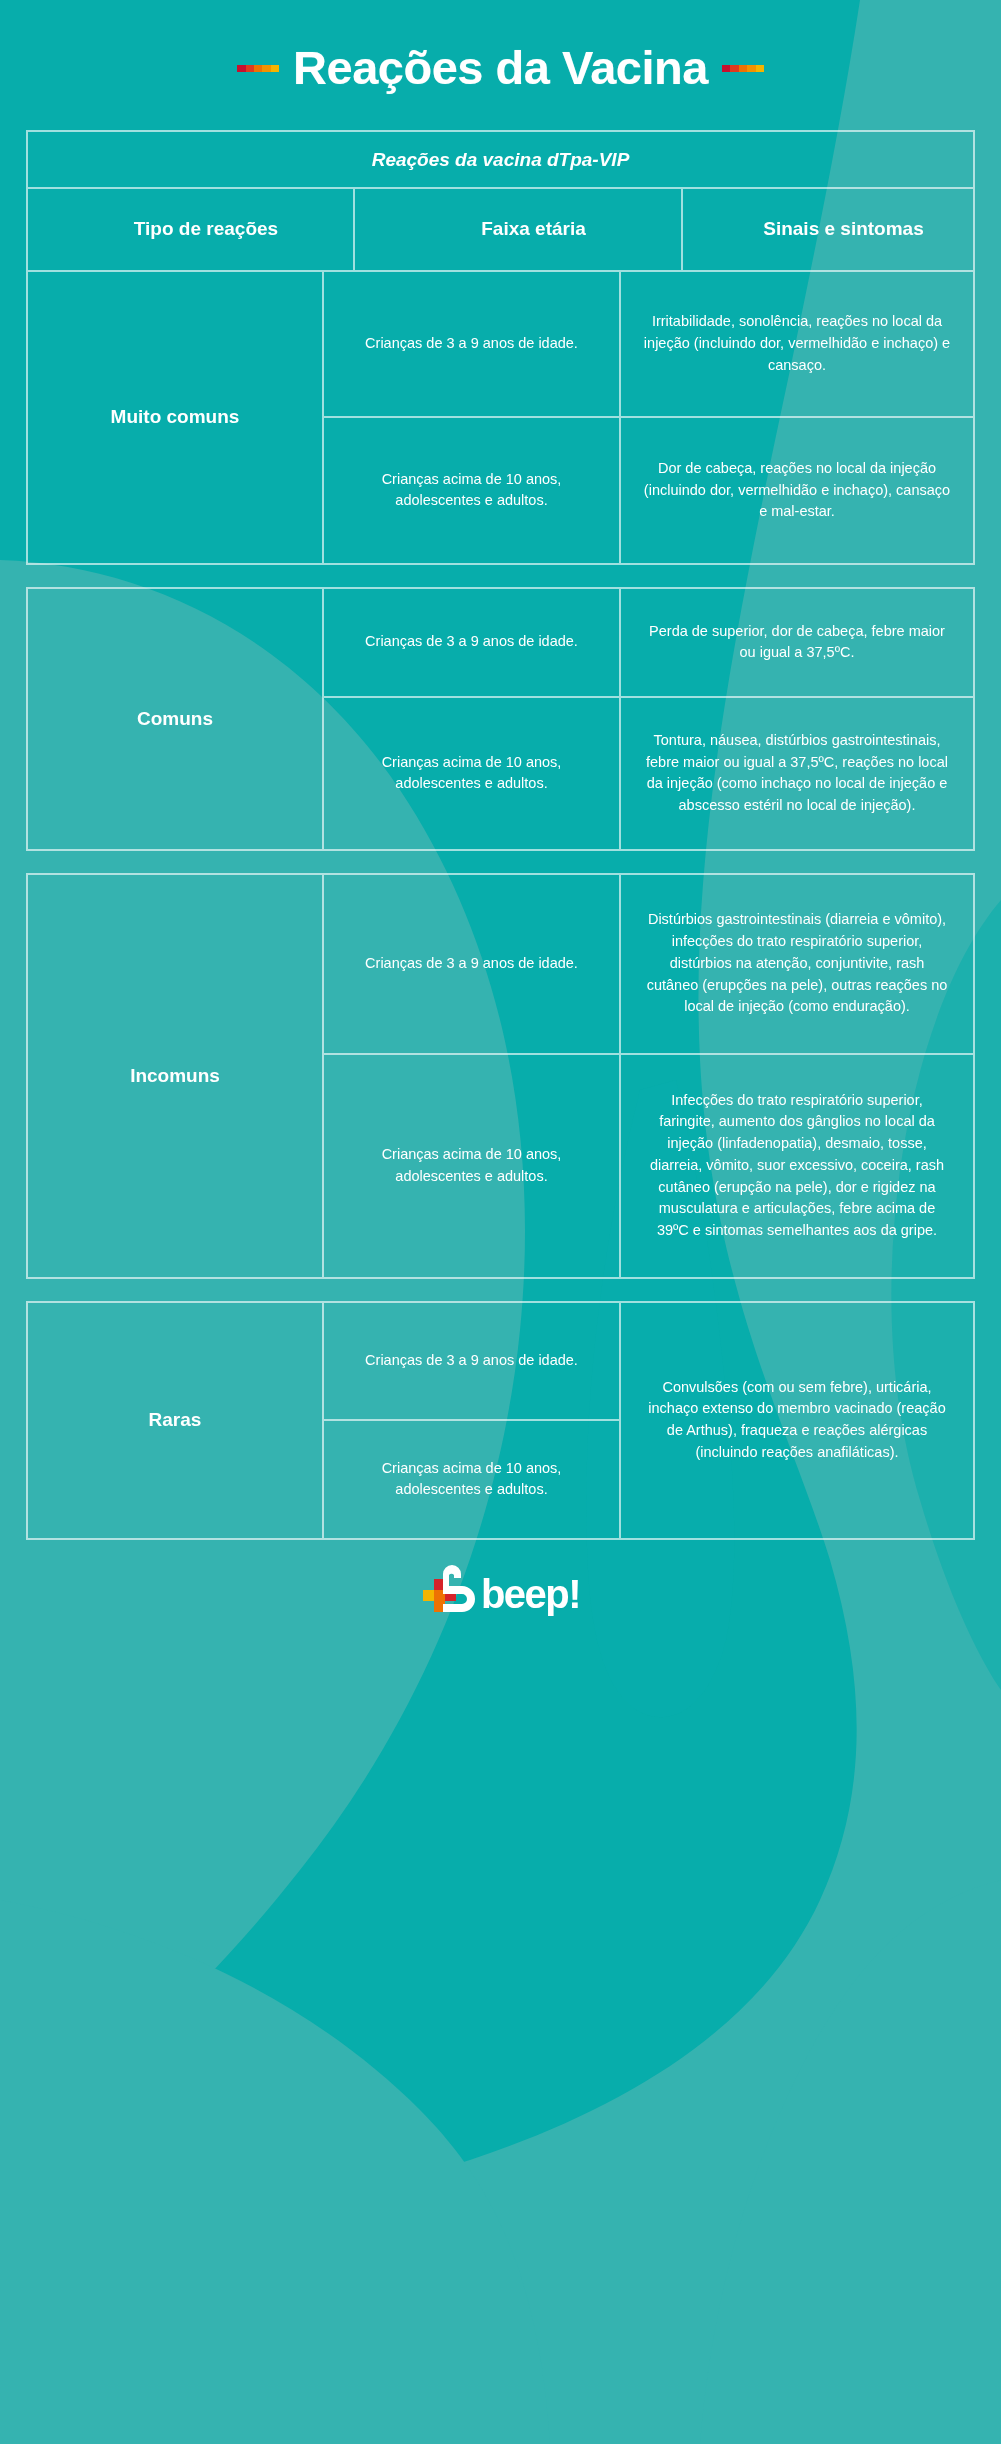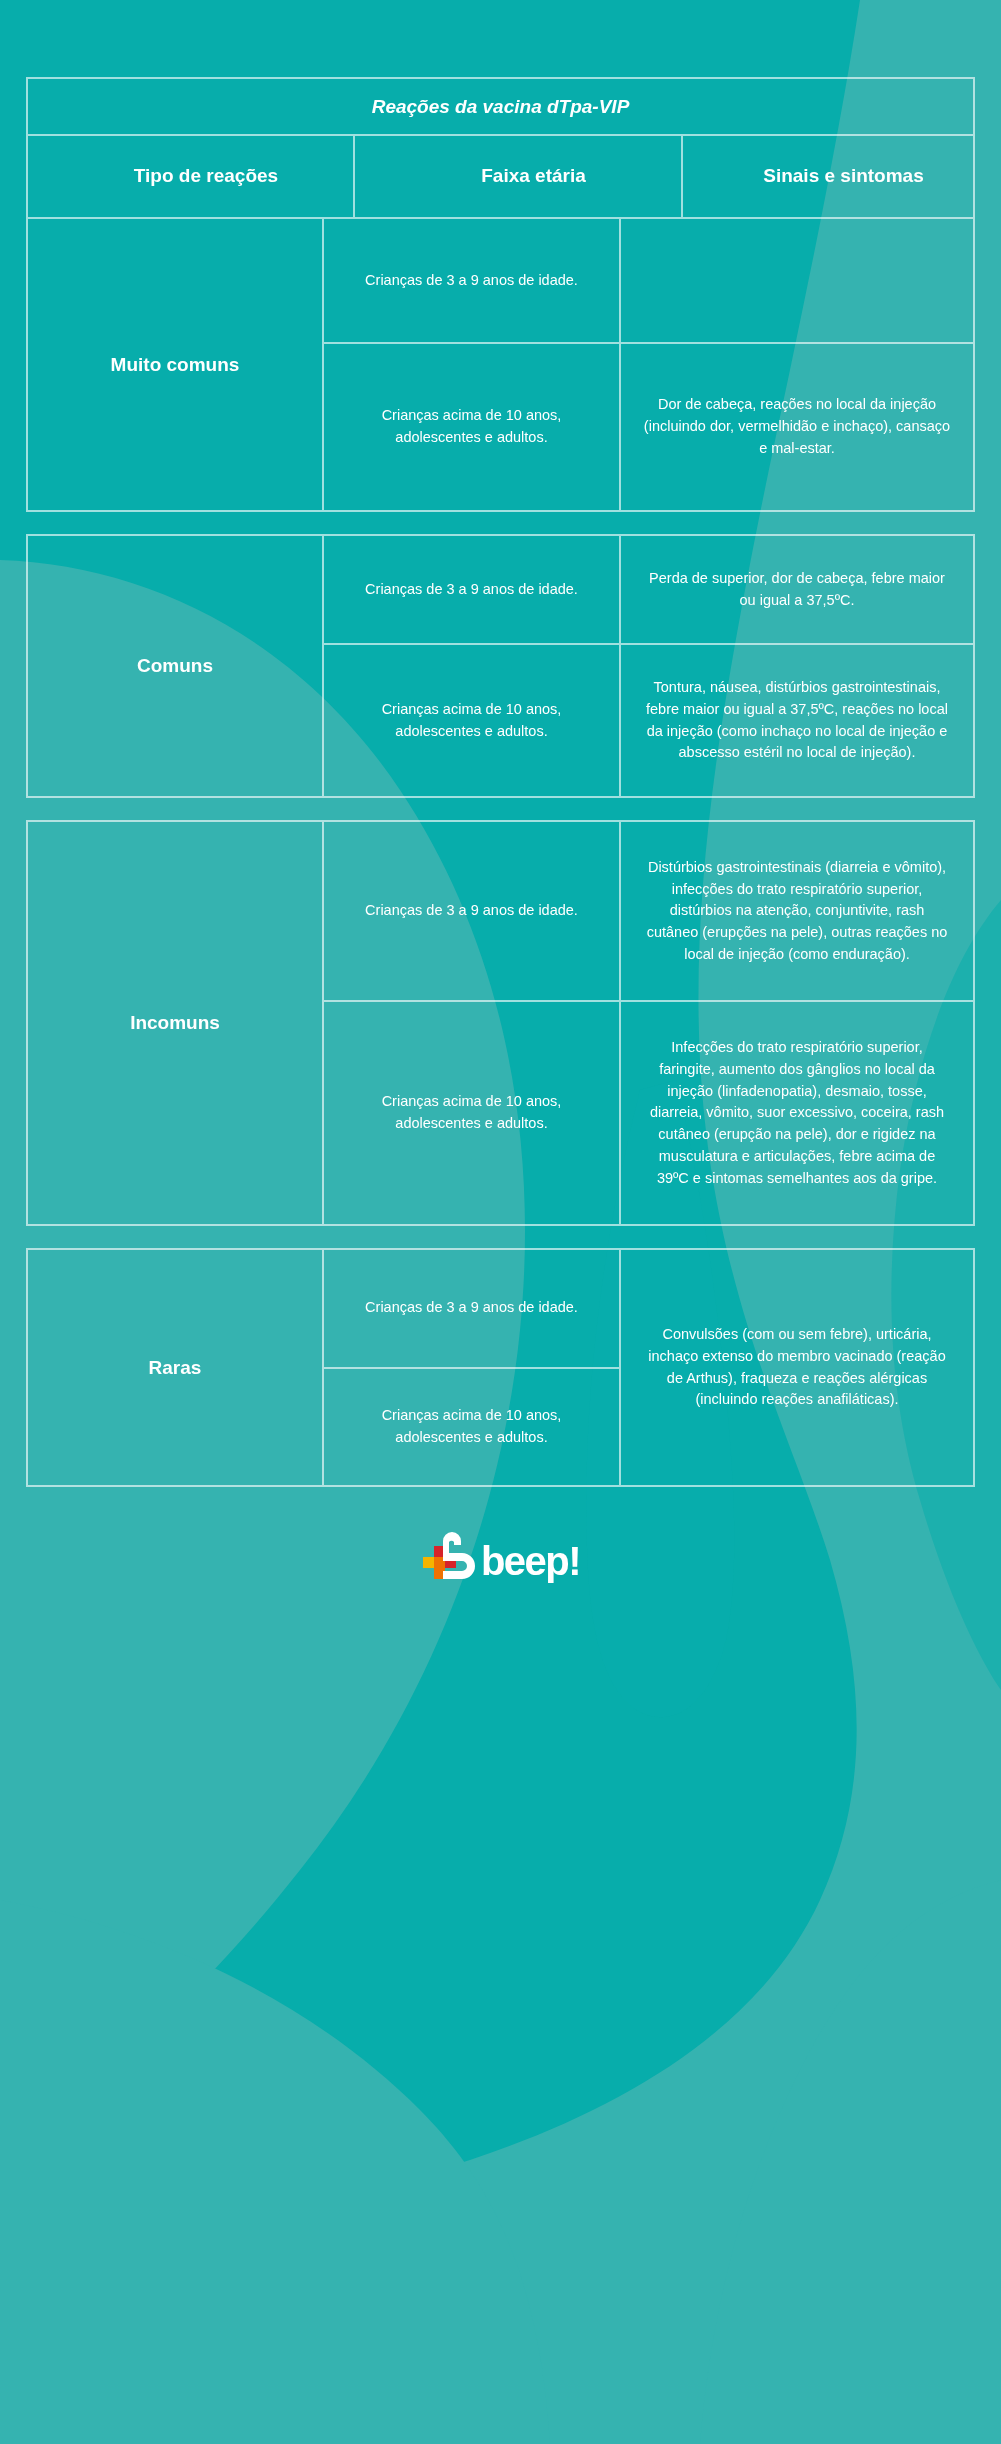--- a/index.html
+++ b/index.html
@@ -184,21 +184,21 @@
   .ages-stack .age-box:last-child { border-bottom: none; }
 
   
   .block-muito .sec { height: 293px; }
   .block-comuns .sec { height: 260px; }
   .block-incomuns .sec { height: 402px; }
   .block-raras .sec { height: 235px; }
 
   
   .footer {
-    margin-top: 44px;
+    margin-top: 24px;
     display: flex;
     align-items: center;
     justify-content: center;
   }
   .logo {
     display: flex;
     align-items: flex-end;
     gap: 2px;
   }
   .logo-word {
@@ -241,20 +241,37 @@
            C856,1958 920,1900 1001,1880 Z" fill="#35B3B0"></path>
 
   <path d="M1001,900 C950,960 916,1060 900,1170
            C884,1290 890,1400 920,1500
            C948,1596 980,1660 1001,1690 Z" fill="#07ADAB" opacity="0.55"></path>
 </svg>
 
 <div class="page">
 
   <div class="title-block">
+    <div class="title-line">
+      <span class="dash">
+        <span style="background:#C8102E"></span>
+        <span style="background:#E03A1E"></span>
+        <span style="background:#EE7203"></span>
+        <span style="background:#F39200"></span>
+        <span style="background:#F5B400"></span>
+      </span>
+      <span class="title-text">Reações da Vacina</span>
+      <span class="dash">
+        <span style="background:#C8102E"></span>
+        <span style="background:#E03A1E"></span>
+        <span style="background:#EE7203"></span>
+        <span style="background:#F39200"></span>
+        <span style="background:#F5B400"></span>
+      </span>
+    </div>
   </div>
 
   <div class="table-wrap">
 
     <div class="block block-muito">
 
       <div class="caption-row">
         <span class="caption-text">Reações da vacina dTpa-VIP</span>
       </div>
 
@@ -265,20 +282,23 @@
       </div>
 
       <div class="sec" style="border-top:2px solid rgba(255,255,255,0.62)">
         <div class="sec-label">
           <span class="sec-label-text">Muito comuns</span>
         </div>
         <div class="sec-rows">
           <div class="row">
             <div class="cell-age">
               <span class="body-text">Crianças de 3 a 9 anos de idade.</span>
+            </div>
+            <div class="cell-sym">
+              <span class="body-text">Irritabilidade, sonolência, reações no local da injeção (incluindo dor, vermelhidão e inchaço) e cansaço.</span>
             </div>
           </div>
           <div class="row">
             <div class="cell-age">
               <span class="body-text">Crianças acima de 10 anos, adolescentes e adultos.</span>
             </div>
             <div class="cell-sym">
               <span class="body-text">Dor de cabeça, reações no local da injeção (incluindo dor, vermelhidão e inchaço), cansaço e mal-estar.</span>
             </div>
           </div>

